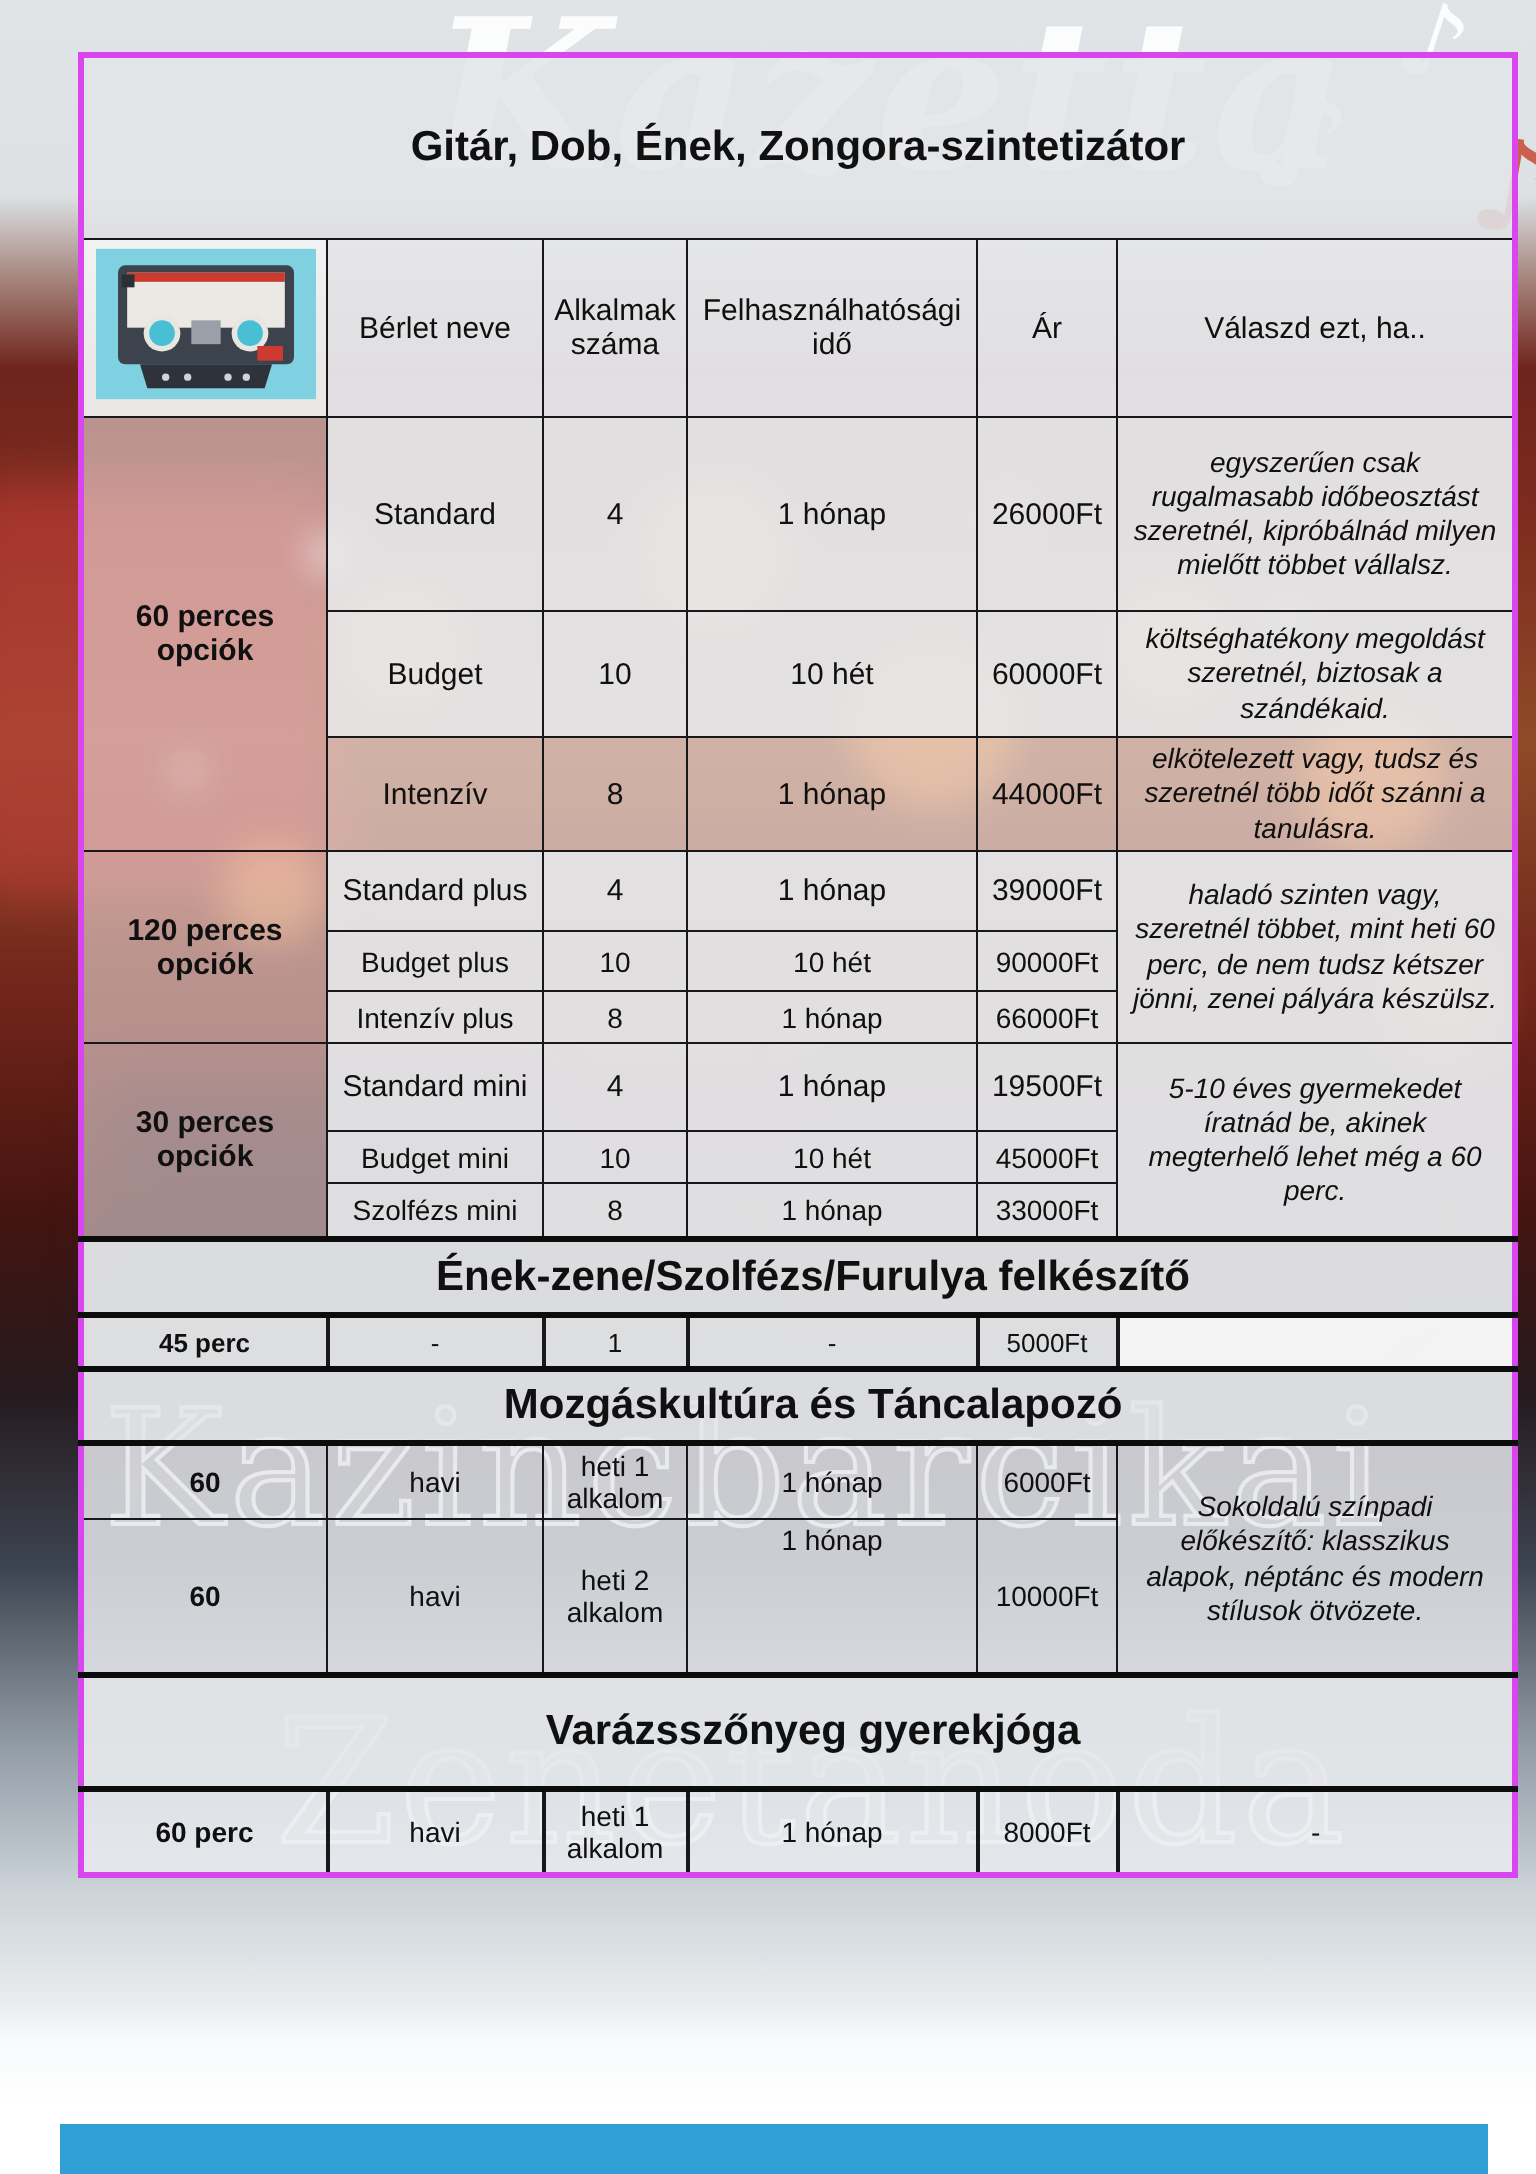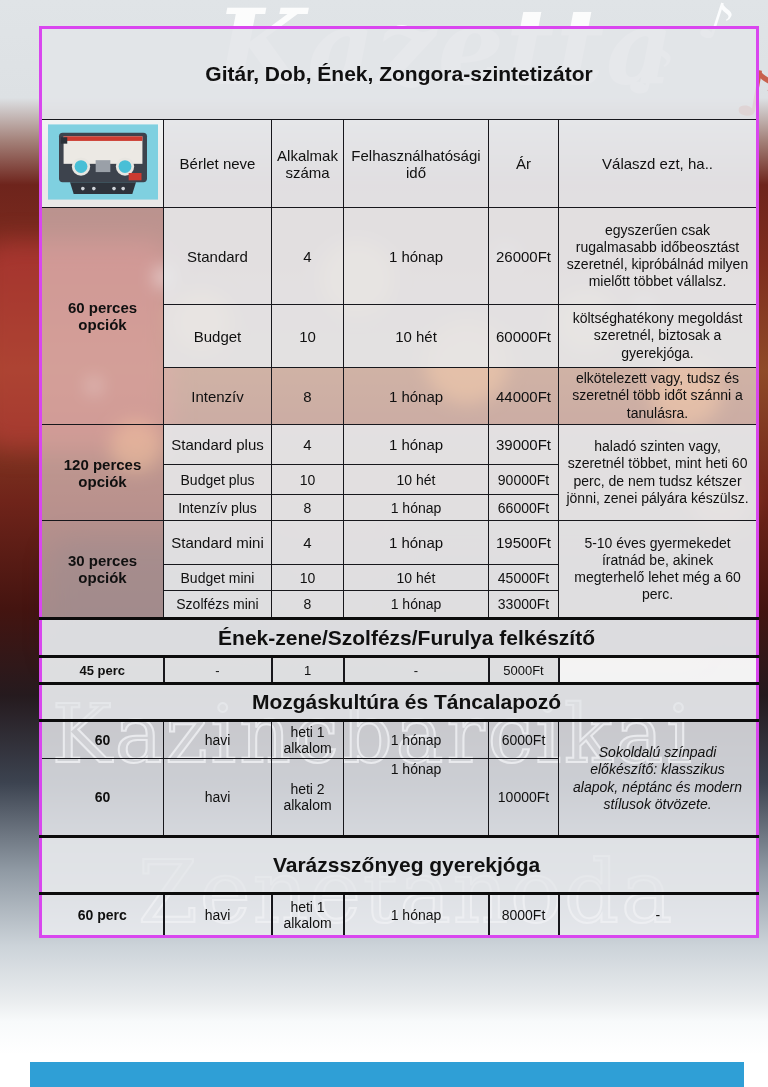--- a/index.html
+++ b/index.html
@@ -33,21 +33,21 @@
       border-collapse:collapse;table-layout:fixed;border:3px solid #d946ef;margin-left:12px;}
   td{border:1.6px solid #17171c;background:rgba(233,235,237,0.94);
      text-align:center;vertical-align:middle;padding:1px 5px;
      font-size:15px;color:#101010;word-wrap:break-word;}
   .title-cell{font-size:21px;font-weight:bold;background:rgba(227,229,232,0.88);}
   .img-cell{background:rgba(244,248,249,0.92);padding:4px;}
   .hdr{font-size:15px;background:rgba(231,233,236,0.95);}
   .section-cell{font-weight:bold;font-size:15px;background:rgba(240,226,226,0.58);}
   .glass td{background:rgba(242,232,231,0.66);}
   .glass2{background:rgba(235,237,240,0.82) !important;}
-  .reason{font-size:14px;line-height:1.22;padding:2px 7px;}
+  .reason{font-size:14px;line-height:1.22;padding:2px 7px;font-style:italic;}
   .italic{font-style:italic;}
   .sec-hdr{font-size:21px;font-weight:bold;background:rgba(229,231,234,0.95);
       border-top:3px solid #0c0c0c;border-bottom:3px solid #0c0c0c;padding-left:20px;}
   .bold{font-weight:bold;}
   .small{font-size:13px;}
   .sm14 td{font-size:14px;}
   .top-align{vertical-align:top;padding-top:2px;}
   .light{background:rgba(252,252,252,0.96) !important;}
   .heavy td{border-width:2.4px;}
   
@@ -133,21 +133,21 @@
       <td>4</td>
       <td>1 hónap</td>
       <td>26000Ft</td>
       <td class="reason">egyszerűen csak rugalmasabb időbeosztást szeretnél, kipróbálnád milyen mielőtt többet vállalsz.</td>
     </tr>
     <tr style="height:63px">
       <td>Budget</td>
       <td>10</td>
       <td>10 hét</td>
       <td>60000Ft</td>
-      <td class="reason">költséghatékony megoldást szeretnél, biztosak a gyerekjóga.</td>
+      <td class="reason">költséghatékony megoldást szeretnél, biztosak a szándékaid.</td>
     </tr>
     <tr style="height:57px" class="glass">
       <td>Intenzív</td>
       <td>8</td>
       <td>1 hónap</td>
       <td>44000Ft</td>
       <td class="reason">elkötelezett vagy, tudsz és szeretnél több időt szánni a tanulásra.</td>
     </tr>
 
     <tr style="height:40px">

